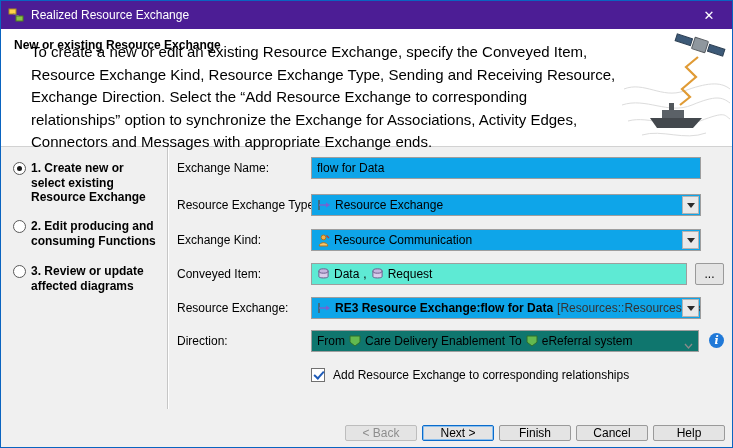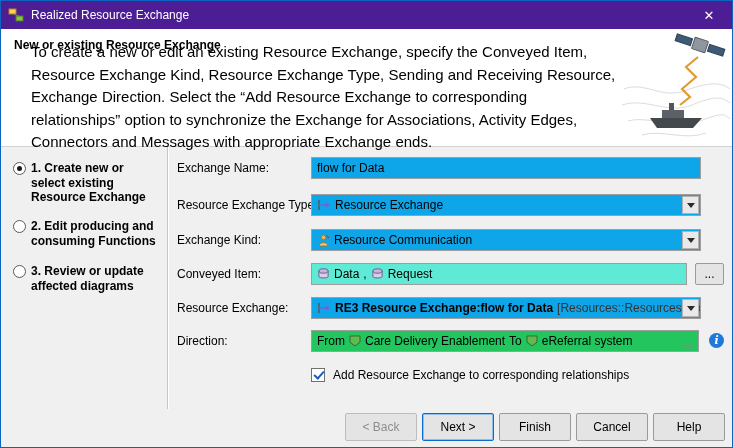--- a/index.html
+++ b/index.html
@@ -68,21 +68,21 @@
   .arrow-btn {
     position: absolute; right: 1px; top: 1px; bottom: 1px; width: 17px;
     background: #e9e9e9; border: 1px solid #b3b3b3;
     display: flex; align-items: center; justify-content: center;
   }
   .tri {
     width: 0; height: 0; border-left: 4px solid transparent;
     border-right: 4px solid transparent; border-top: 5px solid #2b2b2b;
   }
   .fld-readonly { background: #5eead4; }
-  .fld-gray { background: #22c55e; padding-right: 20px; }
+  .fld-gray { background: #0f766e; padding-right: 20px; }
   .chev { position: absolute; right: 5px; top: 7px; }
   .more-btn {
     position: absolute; right: 0; top: 0; width: 29px; height: 22px;
     background: #e4e4e4; border: 1px solid #9a9a9a; border-radius: 2px;
     display: flex; align-items: center; justify-content: center; font-size: 12px; cursor: default;
   }
   .info {
     position: absolute; right: 0; top: 3px; width: 15px; height: 15px;
     border-radius: 50%; background: #2079d8; color: #fff;
     display: flex; align-items: center; justify-content: center;
@@ -98,21 +98,21 @@
   }
   .checkbox.checked::after {
     content: ""; position: absolute; left: 2px; top: 2px; width: 8px; height: 4px;
     border-left: 2px solid #1e5bb8; border-bottom: 2px solid #1e5bb8;
     transform: rotate(-48deg);
   }
   .check-label { position: absolute; left: 156px; top: 0; }
   
   .btnbar { position: absolute; right: 7px; bottom: 6px; display: flex; gap: 5px; }
   .btn {
-    min-width: 72px; height: 28px; background: #e4e4e4;
+    min-width: 72px; height: 16px; background: #e4e4e4;
     border: 1px solid #9a9a9a; border-radius: 2px;
     display: flex; align-items: center; justify-content: center;
     font-size: 12px; font-family: "Liberation Sans", sans-serif; cursor: default;
   }
   .btn.default { border: 1px solid #0a6ccc; box-shadow: inset 0 0 0 1px #8fc0ec; }
   .btn.disabled { color: #8d8d8d; border-color: #bdbdbd; }
 </style>
 </head>
 <body>
 

